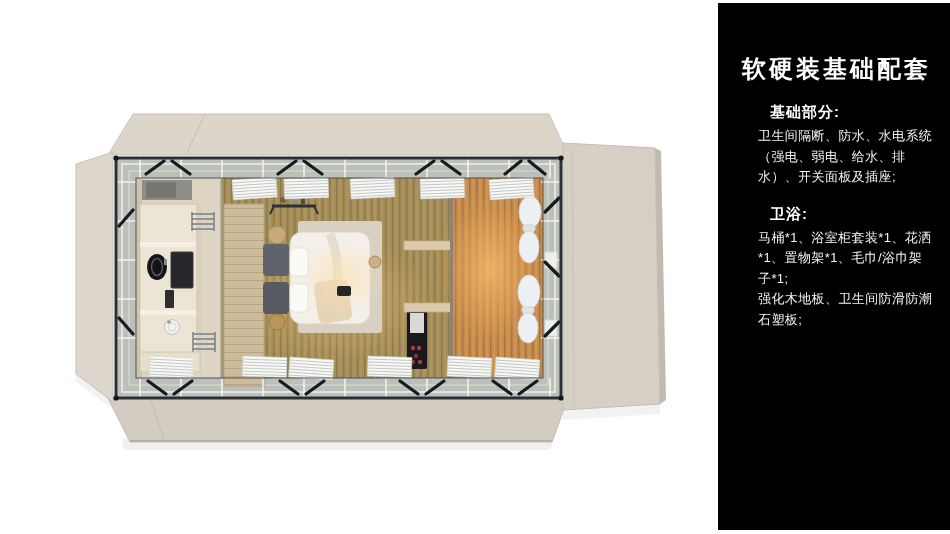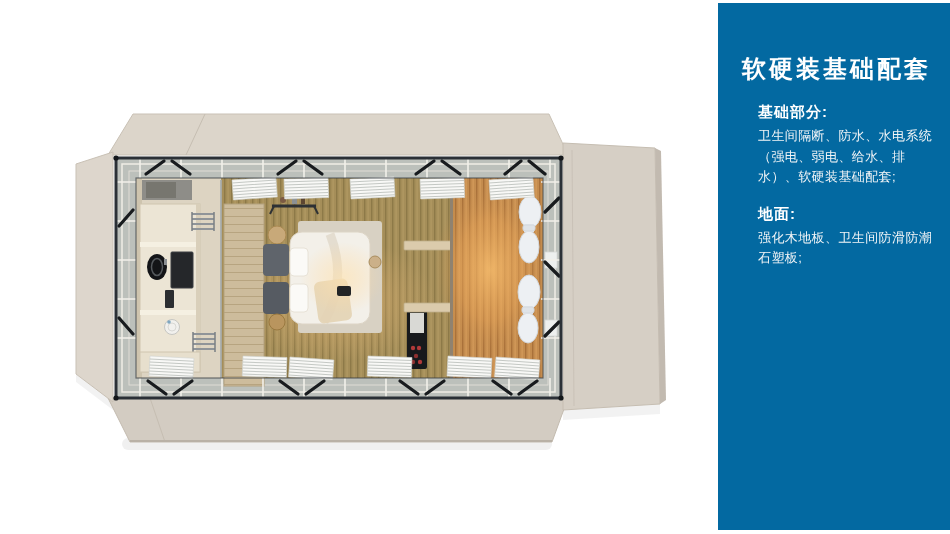--- a/index.html
+++ b/index.html
@@ -1,23 +1,23 @@
 <!DOCTYPE html>
 <html><head>
 <meta charset="utf-8">
 <style>
   html,body{margin:0;padding:0;background:#ffffff;}
   .stage{position:relative;width:950px;height:534px;background:#ffffff;overflow:hidden;
          font-family:"Liberation Sans","DejaVu Sans",sans-serif;}
   .render-wrap{position:absolute;left:0;top:0;width:718px;height:534px;}
-  .sidebar{position:absolute;left:718px;top:3px;right:0;bottom:4px;background:#0369a1;
+  .sidebar{position:absolute;left:718px;top:3px;right:0;bottom:4px;background:#000000;
            color:#ffffff;box-sizing:border-box;padding:0 16px 16px 24px;}
   .sidebar h1{font-size:24px;font-weight:bold;letter-spacing:3px;margin:50px 0 2px 0;color:#ffffff;}
   .sidebar .sections{margin-left:16px;}
-  .sidebar h2{font-size:15px;font-weight:bold;letter-spacing:1px;margin:17px 0 4px 0;color:#ffffff;}
+  .sidebar h2{font-size:15px;font-weight:bold;letter-spacing:1px;margin:17px 0 4px 12px;color:#ffffff;}
   .sidebar p{font-size:13px;line-height:1.58;letter-spacing:0.4px;margin:0;color:#f2f5f7;max-width:178px;}
   .sidebar section:first-child h2{margin-top:18px;}
 </style>
 </head>
 <body>
 
 <div class="stage">
 
   <div class="render-wrap">
   <svg width="718" height="534" viewBox="0 0 718 534">
@@ -218,22 +218,25 @@
       <circle cx="561" cy="398" r="2.6" fill="#14171a"></circle>
     </g>
   </svg>
   </div>
 
   <aside class="sidebar">
     <h1>软硬装基础配套</h1>
     <div class="sections">
       <section>
         <h2>基础部分:</h2>
-        <p>卫生间隔断、防水、水电系统（强电、弱电、给水、排水）、软硬装基础配套;</p>
+        <p>卫生间隔断、防水、水电系统（强电、弱电、给水、排水）、开关面板及插座;</p>
       </section>
       <section>
-        <h2>地面:</h2>
+        <h2>卫浴:</h2>
+        <p>马桶*1、浴室柜套装*1、花洒*1、置物架*1、毛巾/浴巾架子*1;</p>
+      </section>
+      <section>
         <p>强化木地板、卫生间防滑防潮石塑板;</p>
       </section>
     </div>
   </aside>
 
 </div>
 
 </body></html>

